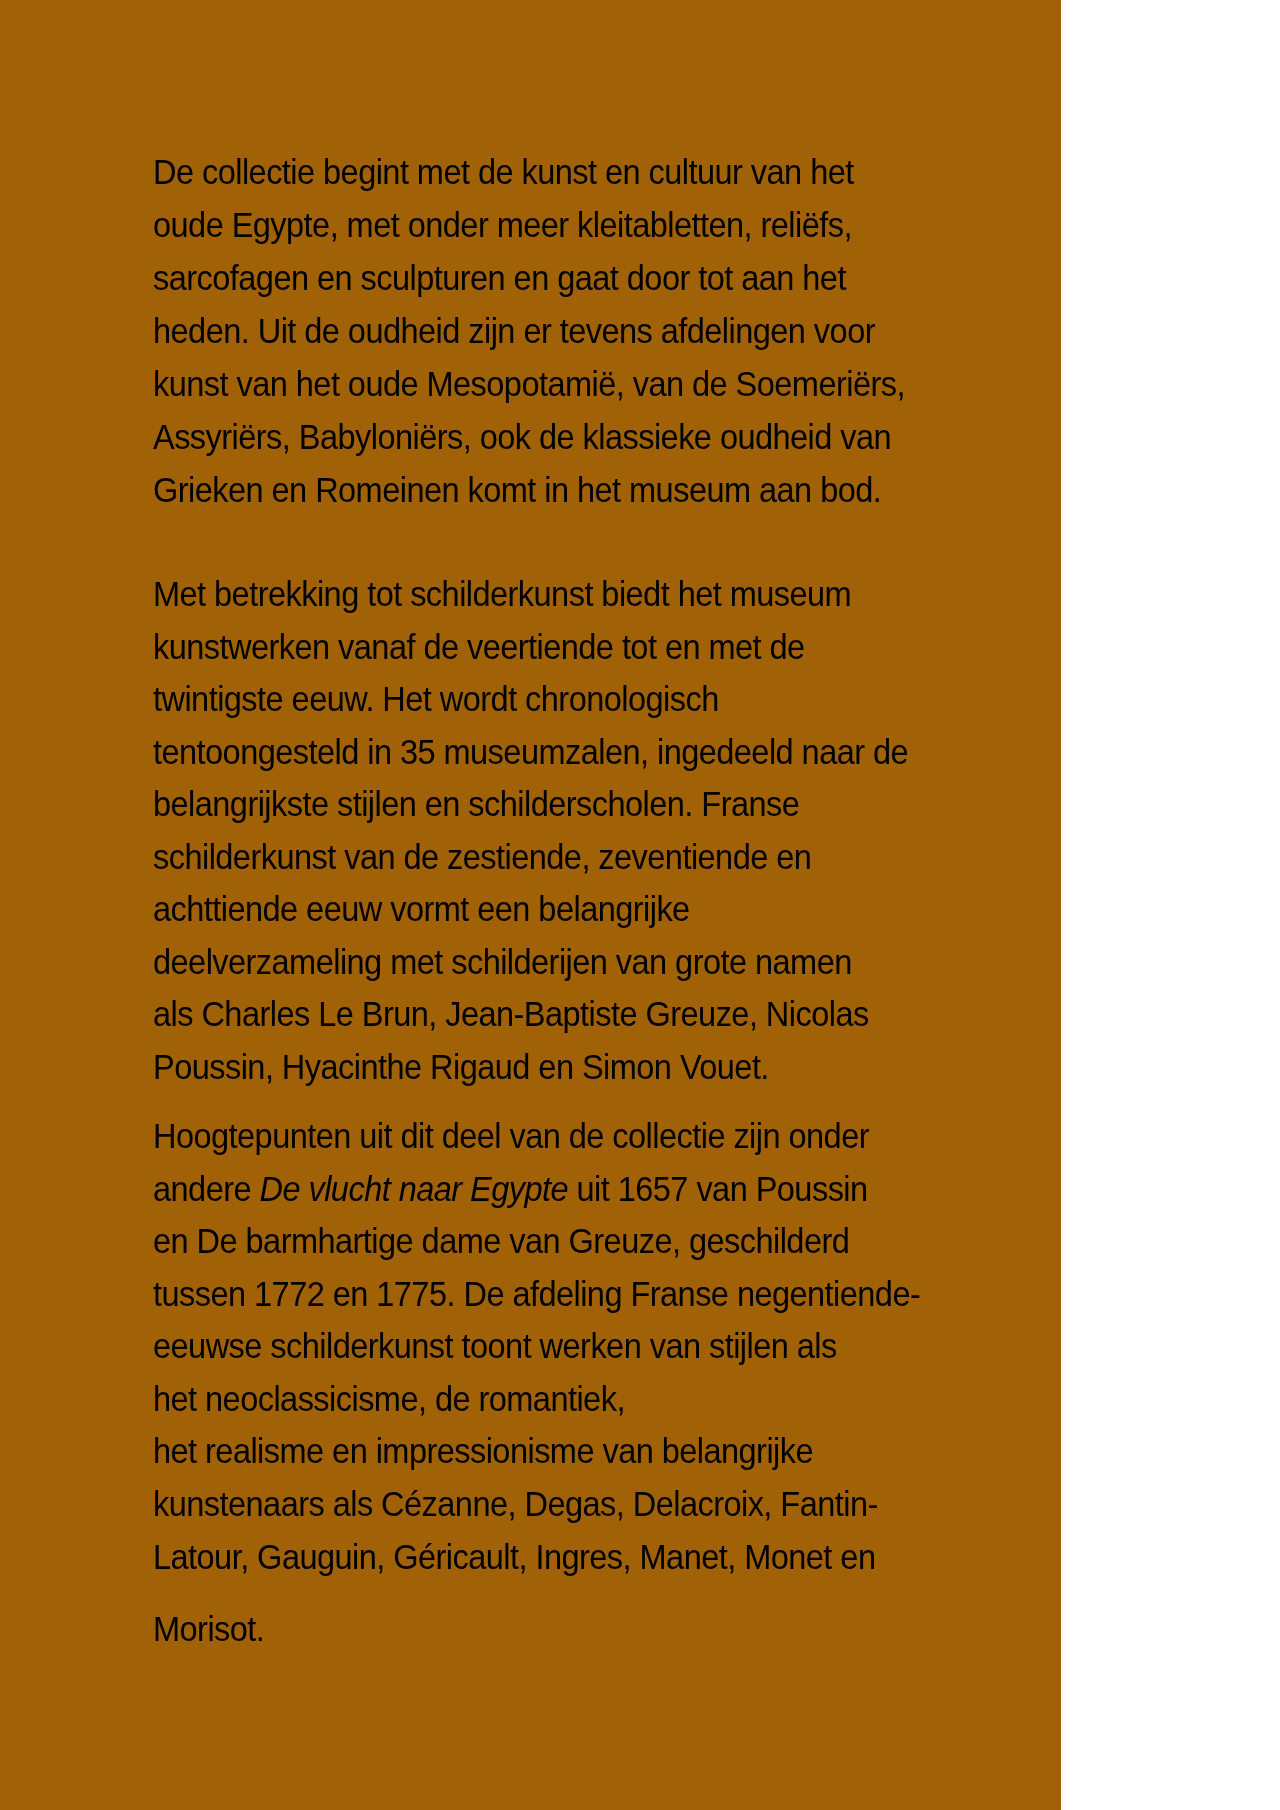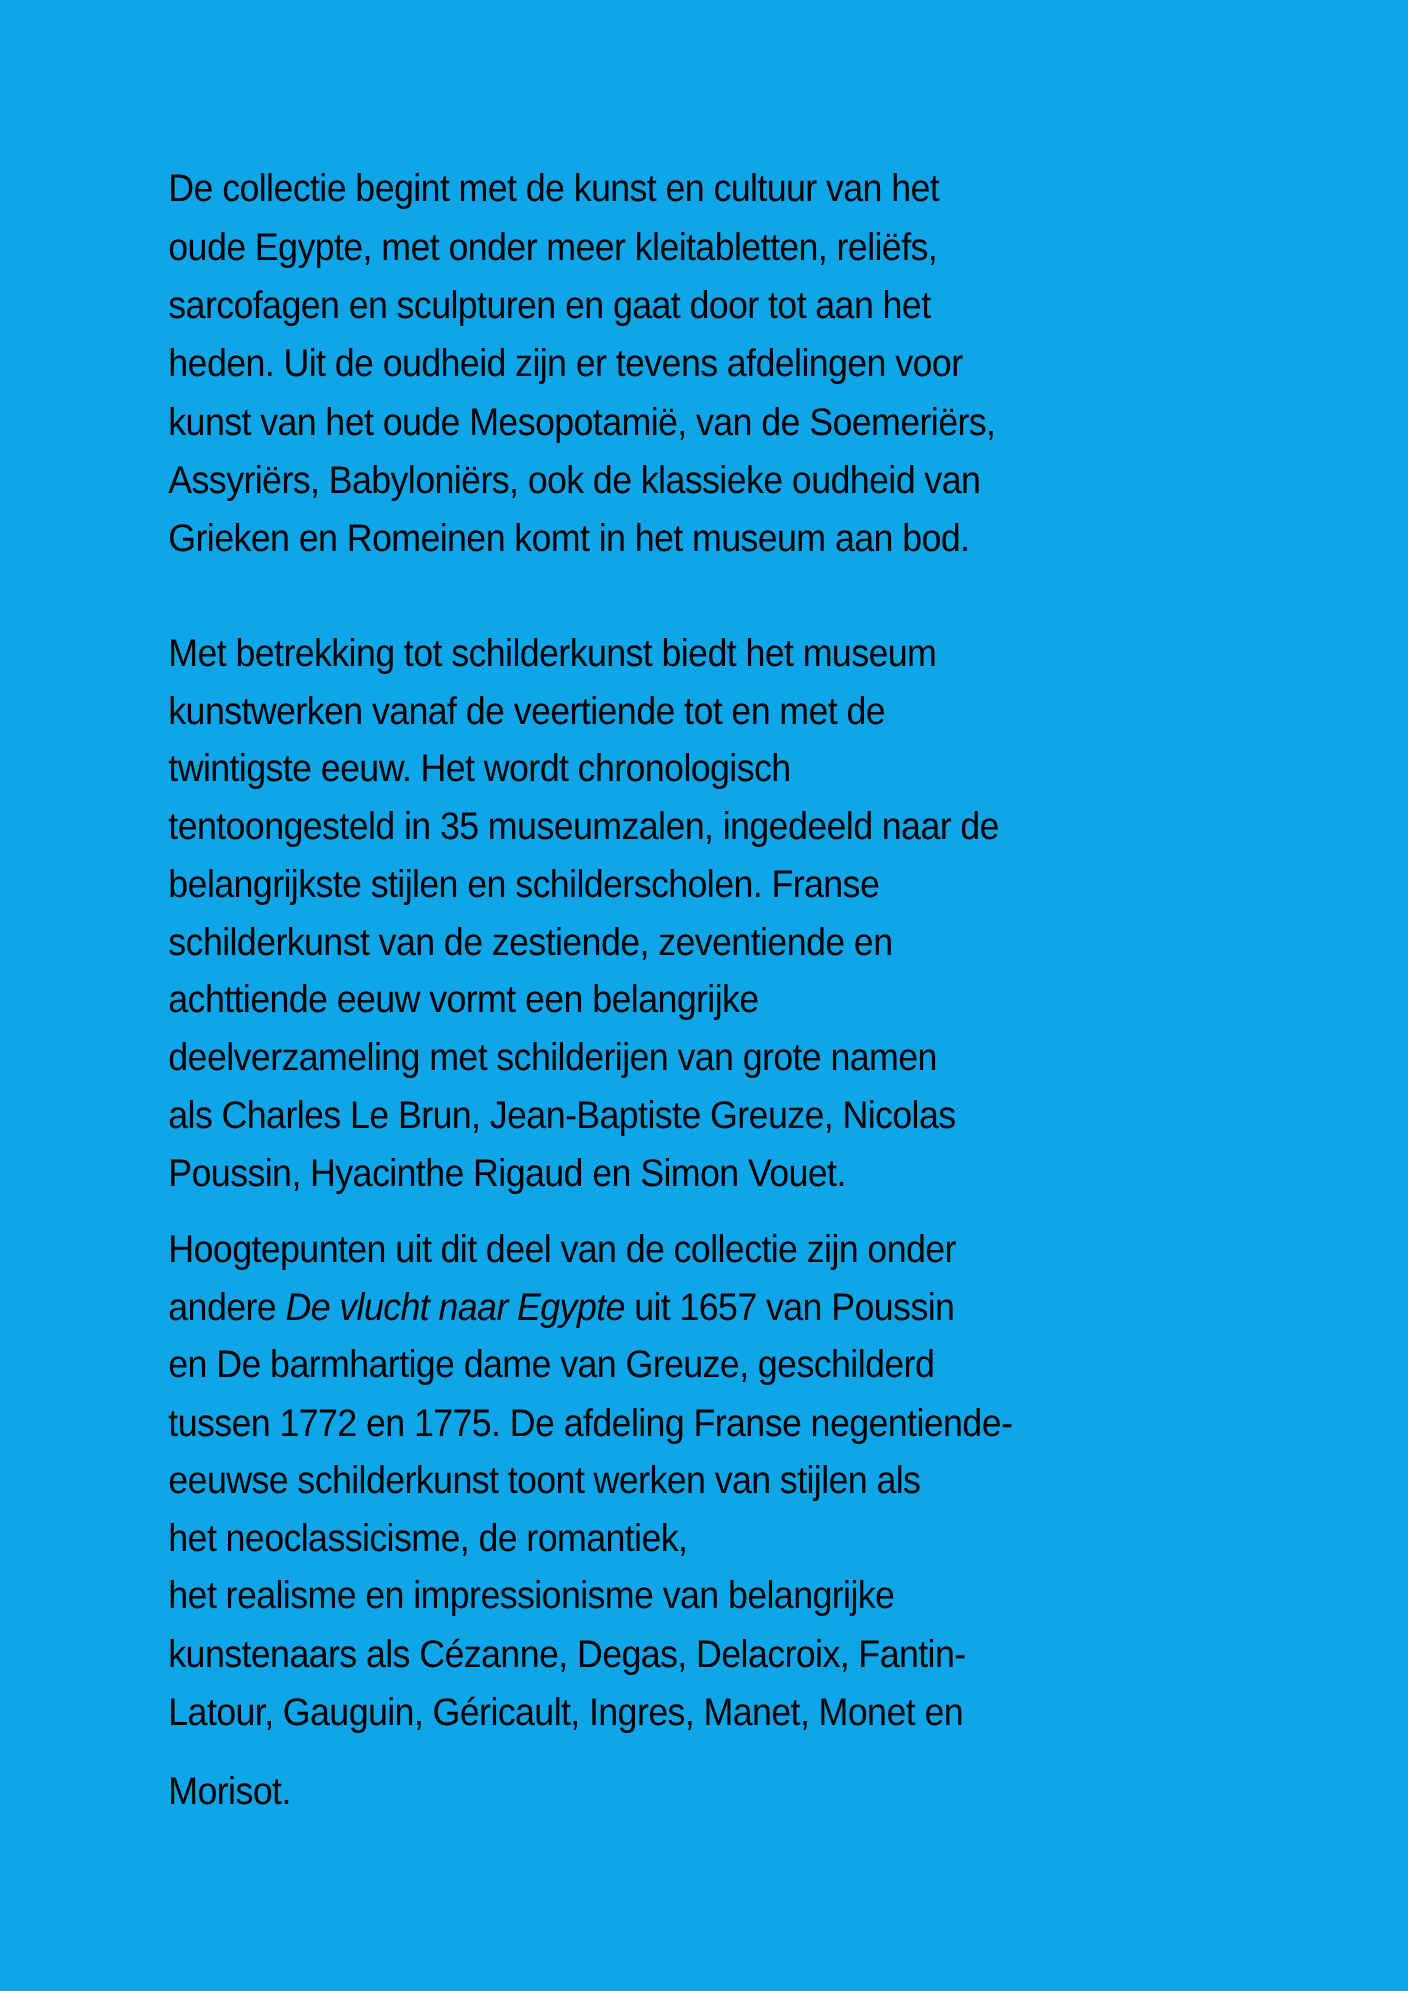--- a/index.html
+++ b/index.html
@@ -11,23 +11,23 @@
       width: 1280px;
       height: 1810px;
       position: relative;
       overflow: hidden;
       font-family: "Liberation Sans", "DejaVu Sans", sans-serif;
       color: #000000;
     }
     .page {
       position: absolute;
       left: 0; top: 0;
-      width: 1280px;
+      width: 1061px;
       height: 1810px;
-      background: #0ea5e9;
+      background: #a16207;
     }
     .line {
       position: absolute;
       left: 153px;
       font-size: 35px;
       line-height: 44px;
       white-space: nowrap;
       letter-spacing: -0.6px;
       transform: scaleX(0.93);
       transform-origin: left center;

